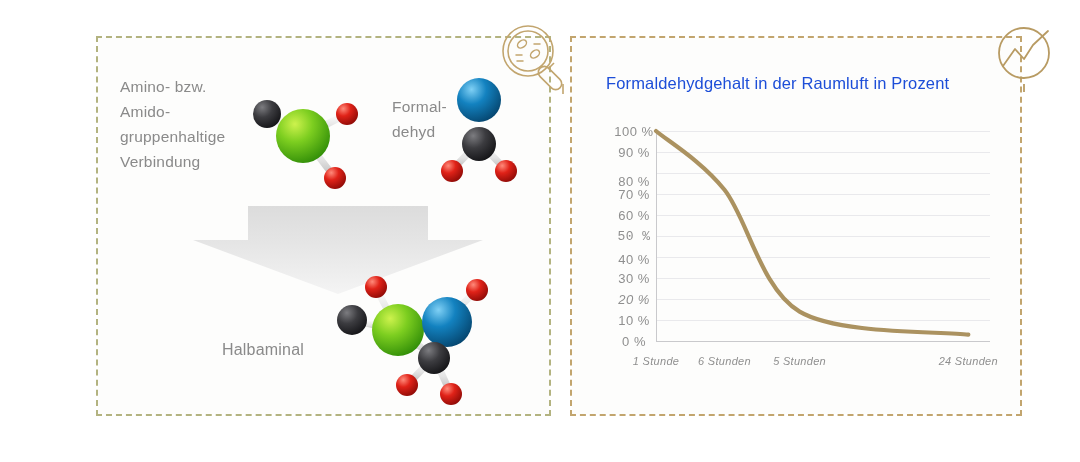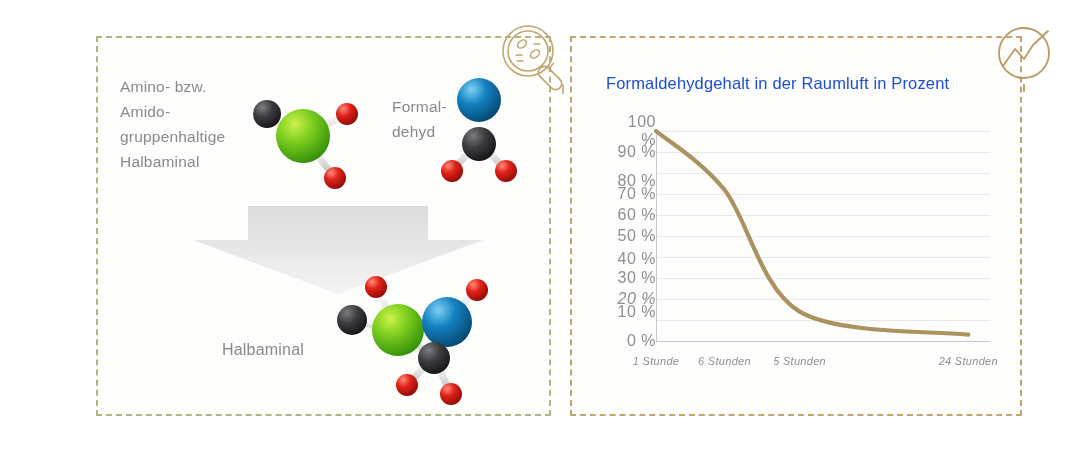--- a/index.html
+++ b/index.html
@@ -92,23 +92,23 @@
     position: absolute;
     left: 610px;
     top: 122px;
     width: 390px;
     height: 245px;
   }
   .ytick {
     position: absolute;
     right: 0;
     width: 44px;
-    text-align: right;
+    text-align: center;
     color: #8f8f8f;
-    font-size: 16px;
+    font-size: 13px;
     letter-spacing: .5px;
     transform: translateY(-50%);
   }
   .ytick-col { position: absolute; left: 0; top: 0; width: 46px; height: 100%; }
   .gridline {
     position: absolute;
     left: 46px;
     right: 10px;
     height: 1px;
     background: #e9e9ec;
@@ -141,21 +141,21 @@
 </head>
 <body>
 
 <div class="panel" id="reaction-panel">
   <div class="panel-inner"></div>
 </div>
 
 <div class="rxn-text" id="reactant-label">Amino- bzw.
 Amido-
 gruppenhaltige
-Halbaminal</div>
+Verbindung</div>
 
 <div class="rxn-text" id="formaldehyde-label">Formal-
 dehyd</div>
 
 <div class="rxn-text" id="product-label">Halbaminal</div>
 
 <svg class="molecule" id="molecule-amino" viewBox="0 0 125 105">
   <defs>
     <radialGradient id="gGreen" cx="35%" cy="28%" r="78%">
       <stop offset="0%" stop-color="#cdf24d"></stop>
@@ -262,25 +262,25 @@
 
 <div id="chart-title">Formaldehydgehalt in der Raumluft in Prozent</div>
 
 <div id="chart-plot">
   <div class="ytick-col" id="ytick-col">
       <div class="ytick" style="top: 9px;">100 %</div>
       <div class="ytick" style="top: 30px;">90 %</div>
       <div class="ytick" style="top: 51px; margin-top: 8px;">80 %</div>
       <div class="ytick" style="top: 72px;">70 %</div>
       <div class="ytick" style="top: 93px;">60 %</div>
-      <div class="ytick" style="top: 114px;">50 %</div>
+      <div class="ytick" style="top: 114px; font-family: Liberation Mono, monospace;">50 %</div>
       <div class="ytick" style="top: 137px;">40 %</div>
       <div class="ytick" style="top: 156px;">30 %</div>
       <div class="ytick" style="top: 177px; font-style: italic;">20 %</div>
-      <div class="ytick" style="top: 190px;">10 %</div>
+      <div class="ytick" style="top: 198px;">10 %</div>
       <div class="ytick" style="top: 219px;">0 %</div>
     </div>
   <div id="gridlines">
       <div class="gridline" style="top: 9px; background: rgb(233, 233, 236);"></div>
       <div class="gridline" style="top: 30px; background: rgb(233, 233, 236);"></div>
       <div class="gridline" style="top: 51px; background: rgb(233, 233, 236);"></div>
       <div class="gridline" style="top: 72px; background: rgb(233, 233, 236);"></div>
       <div class="gridline" style="top: 93px; background: rgb(233, 233, 236);"></div>
       <div class="gridline" style="top: 114px; background: rgb(233, 233, 236);"></div>
       <div class="gridline" style="top: 135px; background: rgb(233, 233, 236);"></div>

